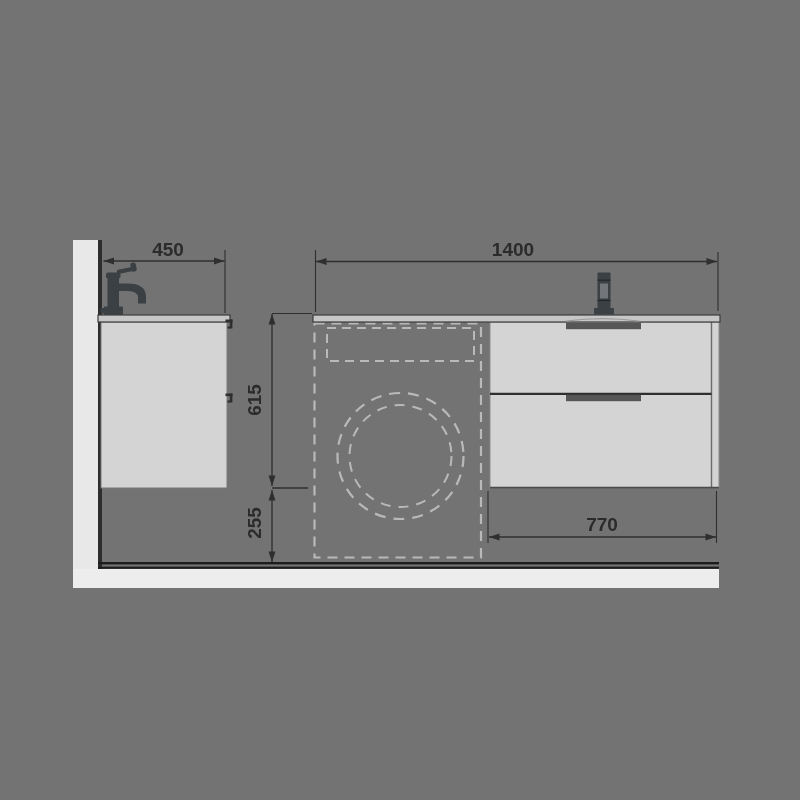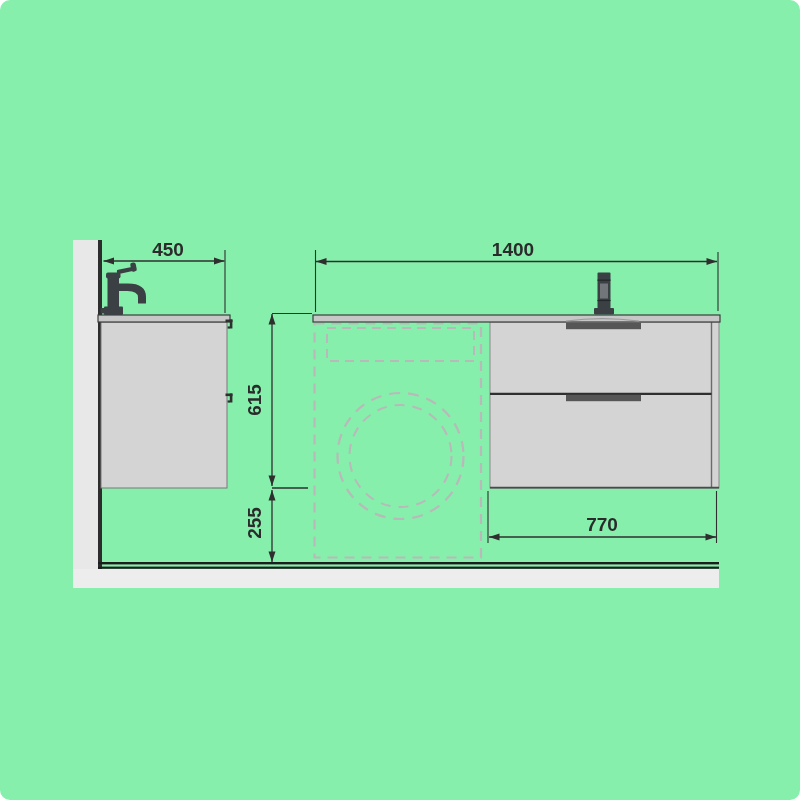--- a/index.html
+++ b/index.html
@@ -1,22 +1,21 @@
 <!DOCTYPE html>
 <html><head>
 <meta charset="utf-8">
 <style>
   html,body{margin:0;padding:0;background:#ffffff;}
   .canvas{
     position:relative;
     width:800px;height:800px;
-    background:#86efac;
+    background:#737373;
     font-family:"Liberation Sans", sans-serif;
     overflow:hidden;
-    border-radius:10px;
   }
   svg{position:absolute;left:0;top:0;}
   text.dim{
     font-family:"Liberation Sans", sans-serif;
     font-size:19px;
     font-weight:bold;
     fill:#2b2b2b;
   }
 </style>
 </head>

